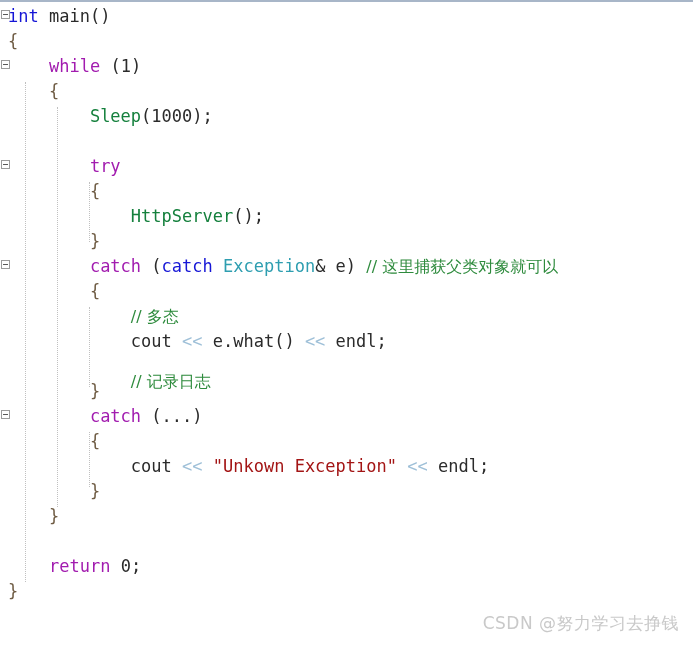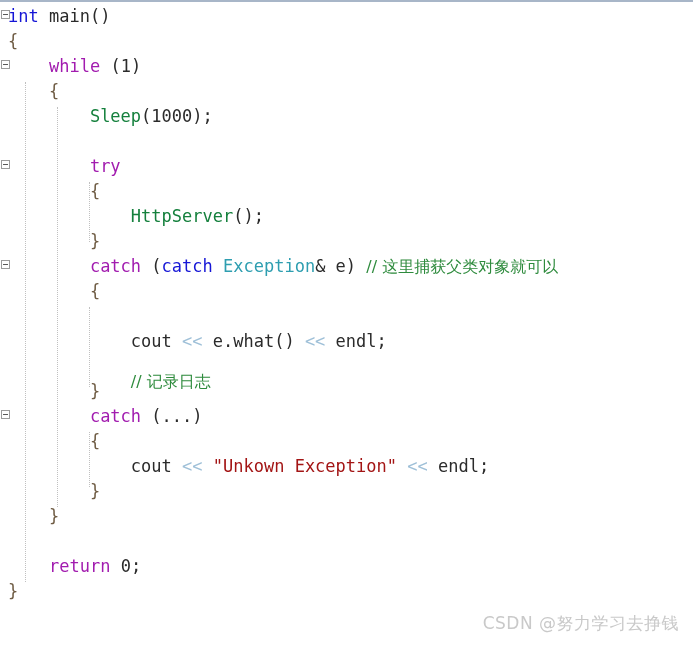--- a/index.html
+++ b/index.html
@@ -130,20 +130,21 @@
       <div class="code-line" style="top: 52px; left: 8px;"><span class="tok t-plain">    </span><span class="tok t-kw">while</span><span class="tok t-plain"> (</span><span class="tok t-num">1</span><span class="tok t-plain">)</span></div>
       <div class="code-line" style="top: 77px; left: 8px;"><span class="tok t-brace">    {</span></div>
       <div class="code-line" style="top: 102px; left: 8px;"><span class="tok t-plain">        </span><span class="tok t-fn">Sleep</span><span class="tok t-plain">(</span><span class="tok t-num">1000</span><span class="tok t-plain">);</span></div>
       <div class="code-line" style="top: 127px; left: 8px;"><span class="tok t-plain"> </span></div>
       <div class="code-line" style="top: 152px; left: 8px;"><span class="tok t-plain">        </span><span class="tok t-kw">try</span></div>
       <div class="code-line" style="top: 177px; left: 8px;"><span class="tok t-brace">        {</span></div>
       <div class="code-line" style="top: 202px; left: 8px;"><span class="tok t-plain">            </span><span class="tok t-fn">HttpServer</span><span class="tok t-plain">();</span></div>
       <div class="code-line" style="top: 227px; left: 8px;"><span class="tok t-brace">        }</span></div>
       <div class="code-line" style="top: 252px; left: 8px;"><span class="tok t-plain">        </span><span class="tok t-kw">catch</span><span class="tok t-plain"> (</span><span class="tok t-type">catch</span><span class="tok t-plain"> </span><span class="tok t-cls">Exception</span><span class="tok t-plain">&amp; e) </span><span class="tok t-cmt t-cjk">// 这里捕获父类对象就可以</span></div>
       <div class="code-line" style="top: 277px; left: 8px;"><span class="tok t-brace">        {</span></div>
+      <div class="code-line" style="top: 302px; left: 8px;"><span class="tok t-plain">            </span><span class="tok t-cmt t-cjk">// 多态</span></div>
       <div class="code-line" style="top: 327px; left: 8px;"><span class="tok t-plain">            </span><span class="tok t-plain">cout</span><span class="tok t-plain"> </span><span class="tok t-op">&lt;&lt;</span><span class="tok t-plain"> e.what() </span><span class="tok t-op">&lt;&lt;</span><span class="tok t-plain"> endl;</span></div>
       <div class="code-line" style="top: 367px; left: 8px;"><span class="tok t-plain">            </span><span class="tok t-cmt t-cjk">// 记录日志</span></div>
       <div class="code-line" style="top: 377px; left: 8px;"><span class="tok t-brace">        }</span></div>
       <div class="code-line" style="top: 402px; left: 8px;"><span class="tok t-plain">        </span><span class="tok t-kw">catch</span><span class="tok t-plain"> (...)</span></div>
       <div class="code-line" style="top: 427px; left: 8px;"><span class="tok t-brace">        {</span></div>
       <div class="code-line" style="top: 452px; left: 8px;"><span class="tok t-plain">            </span><span class="tok t-plain">cout</span><span class="tok t-plain"> </span><span class="tok t-op">&lt;&lt;</span><span class="tok t-plain"> </span><span class="tok t-str">"Unkown Exception"</span><span class="tok t-plain"> </span><span class="tok t-op">&lt;&lt;</span><span class="tok t-plain"> endl;</span></div>
       <div class="code-line" style="top: 477px; left: 8px;"><span class="tok t-brace">        }</span></div>
       <div class="code-line" style="top: 502px; left: 8px;"><span class="tok t-brace">    }</span></div>
       <div class="code-line" style="top: 527px; left: 8px;"><span class="tok t-plain"> </span></div>
       <div class="code-line" style="top: 552px; left: 8px;"><span class="tok t-plain">    </span><span class="tok t-kw">return</span><span class="tok t-plain"> </span><span class="tok t-num">0</span><span class="tok t-plain">;</span></div>

